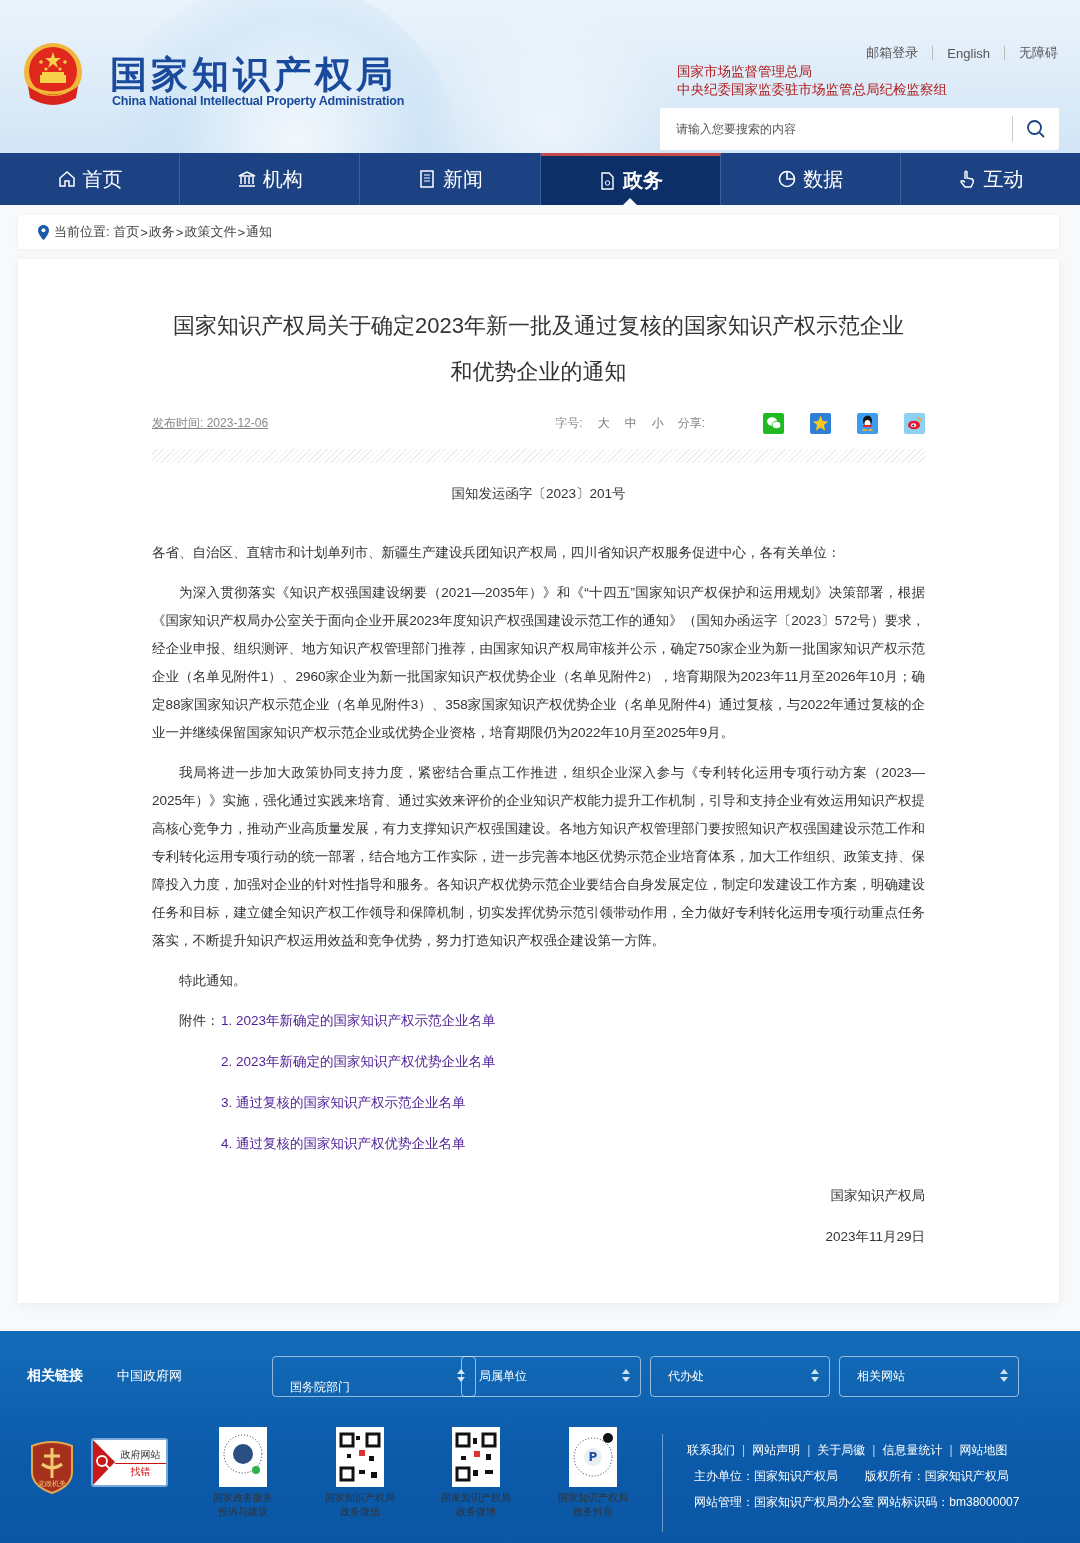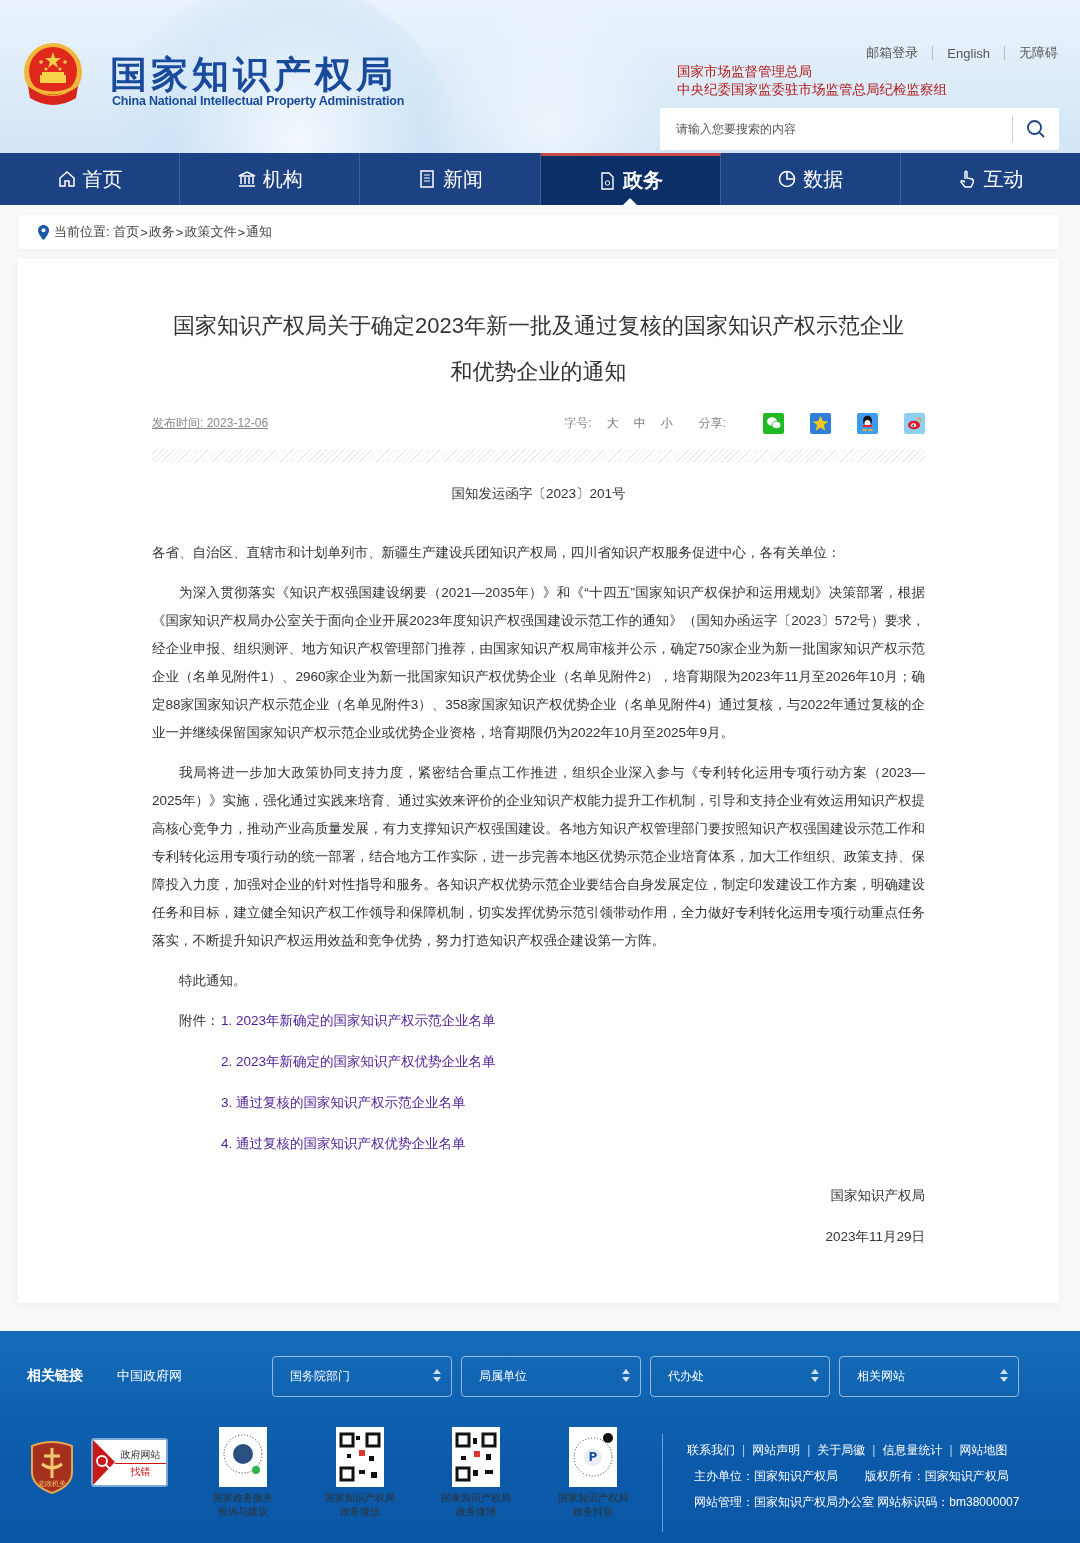--- a/index.html
+++ b/index.html
@@ -36,24 +36,24 @@
   .crumb .pin { margin-right: 5px; }
   .crumb a { color: #444; text-decoration: none; }
   .crumb .gt { margin: 0 1px; }
 
   
   .article-wrap { padding: 10px 21px 0 18px; }
   .article { background: #fff; box-shadow: 0 2px 10px rgba(0,0,0,0.06); padding: 44px 134px 46px 134px; min-height: 1032px; }
   .title { text-align: center; font-size: 22px; color: #333; line-height: 46px; font-weight: normal; }
   .meta { display: flex; align-items: center; margin-top: 14px; font-size: 12px; color: #888; height: 28px; }
   .meta .date { flex: 1; text-decoration: underline; }
-  .meta .fs { display: flex; gap: 15px; margin-right: 26px; }
+  .meta .fs { display: flex; gap: 15px; margin-right: 14px; }
   .meta .fs span.opt { cursor: pointer; color: #777; }
   .meta .share { display: flex; align-items: center; }
-  .meta .share .lbl { margin-right: 11px; }
+  .meta .share .lbl { margin-right: 32px; }
   .share-icon { width: 21px; height: 21px; border-radius: 2px; margin-left: 26px; display: flex; align-items: center; justify-content: center; cursor: pointer; }
   .share-icon:first-of-type { margin-left: 0; }
   .hatch { height: 14px; margin-top: 12px; background: repeating-linear-gradient(-45deg, #ececec 0 1px, #fff 1px 4px); }
   .docno { text-align: center; margin-top: 22px; font-size: 13.5px; color: #333; }
   .body { margin-top: 36px; font-size: 13.5px; color: #333; line-height: 28px; }
   .body p { margin-bottom: 12px; text-align: justify; }
   .body p.indent { text-indent: 2em; }
   .attach { padding-left: 27px; margin-top: 0; }
   .attach .row { display: flex; height: 41px; align-items: flex-start; }
   .attach .lead { width: 42px; color: #333; }
@@ -279,21 +279,21 @@
         <div>2023年11月29日</div>
       </div>
     </div>
   </div>
 </div>
 
 <div class="footer">
   <div class="links-row">
     <span class="hd">相关链接</span>
     <span class="gov">中国政府网</span>
-    <div class="sel" style="left:272px;width:180px;">
+    <div class="sel" style="left:272px;width:204px;align-items:flex-end;">
       <span>国务院部门</span>
       <span class="arrows">
           <i class="up"></i>
           <i class="dn"></i>
         </span>
     </div>
     <div class="sel" style="left:461px;width:180px;">
       <span>局属单位</span>
       <span class="arrows">
           <i class="up"></i>

